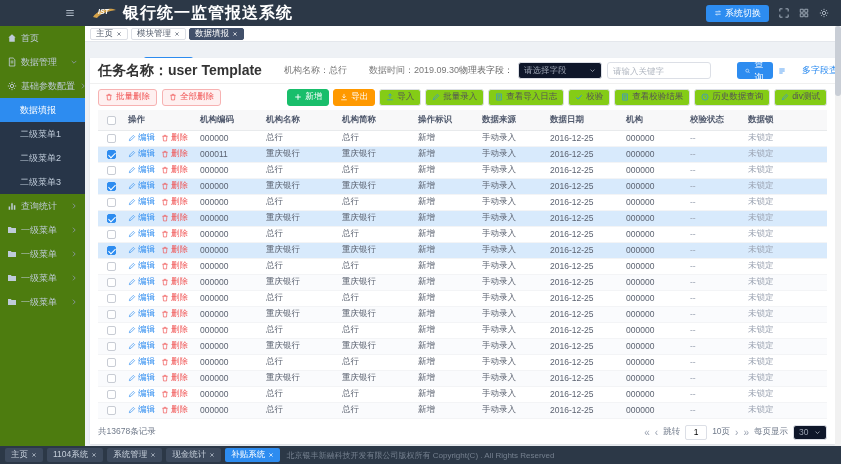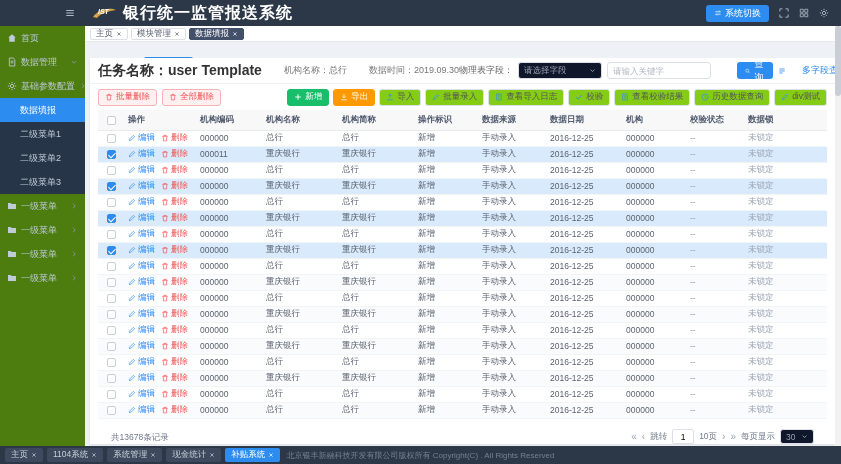--- a/index.html
+++ b/index.html
@@ -66,21 +66,21 @@
   .cb-cell{text-align:center;}
   .cb{display:inline-block;width:9px;height:9px;border:1px solid #c8ccd4;border-radius:2px;background:#fff;vertical-align:middle;cursor:pointer;position:relative;}
   .cb.on{background:#2d8cf0;border-color:#2d8cf0;}
   .cb.on::after{content:"";position:absolute;left:2.5px;top:0px;width:3px;height:6px;border:solid #fff;border-width:0 1.5px 1.5px 0;transform:rotate(45deg);}
   .op-cell a{display:inline-flex;align-items:center;gap:2px;cursor:pointer;margin-right:6px;text-decoration:none;}
   .op-edit{color:#2d8cf0;}
   .op-del{color:#f05252;}
   .op-cell .ic{width:8px;height:8px;}
   .muted{color:#9aa2b1;}
   
-  .pager{height:24px;display:flex;align-items:flex-end;padding:0 21px;font-size:8.5px;color:#707a8a;flex:none;margin-top:auto;}
+  .pager{height:24px;display:flex;align-items:center;padding:0 8px;font-size:8.5px;color:#707a8a;flex:none;margin-top:auto;}
   .pager-right{margin-left:auto;display:flex;align-items:center;gap:5px;}
   .pg-arrow{color:#9aa2b1;cursor:pointer;font-size:10px;}
   .pg-input{width:22px;height:15px;border:1px solid #dcdfe6;border-radius:2px;text-align:center;font-size:8.5px;font-family:inherit;}
   .pg-select{min-width:34px;height:15px;}
   
   .vscroll{position:absolute;right:0;top:26px;width:6px;height:420px;background:#f1f1f1;}
   .vscroll .thumb{width:6px;height:70px;background:#c9ced6;border-radius:3px;}
   
   .bottom{position:absolute;left:0;top:446px;width:841px;height:18px;background:#2c3847;display:flex;align-items:center;padding:0 5px;gap:4px;}
   .foot-tabs{display:flex;gap:4px;}
@@ -238,20 +238,29 @@
       <span>数据填报</span>
     </div>
     <div class="side-item child">
       <span>二级菜单1</span>
     </div>
     <div class="side-item child">
       <span>二级菜单2</span>
     </div>
     <div class="side-item child">
       <span>二级菜单3</span>
+    </div>
+    <div class="side-item">
+      <svg class="ic">
+        <use href="#s-chart"></use>
+      </svg>
+      <span>查询统计</span>
+      <svg class="ic arr">
+        <use href="#s-chevr"></use>
+      </svg>
     </div>
     <div class="side-item">
       <svg class="ic">
         <use href="#s-folder"></use>
       </svg>
       <span>一级菜单</span>
       <svg class="ic arr">
         <use href="#s-chevr"></use>
       </svg>
     </div>

